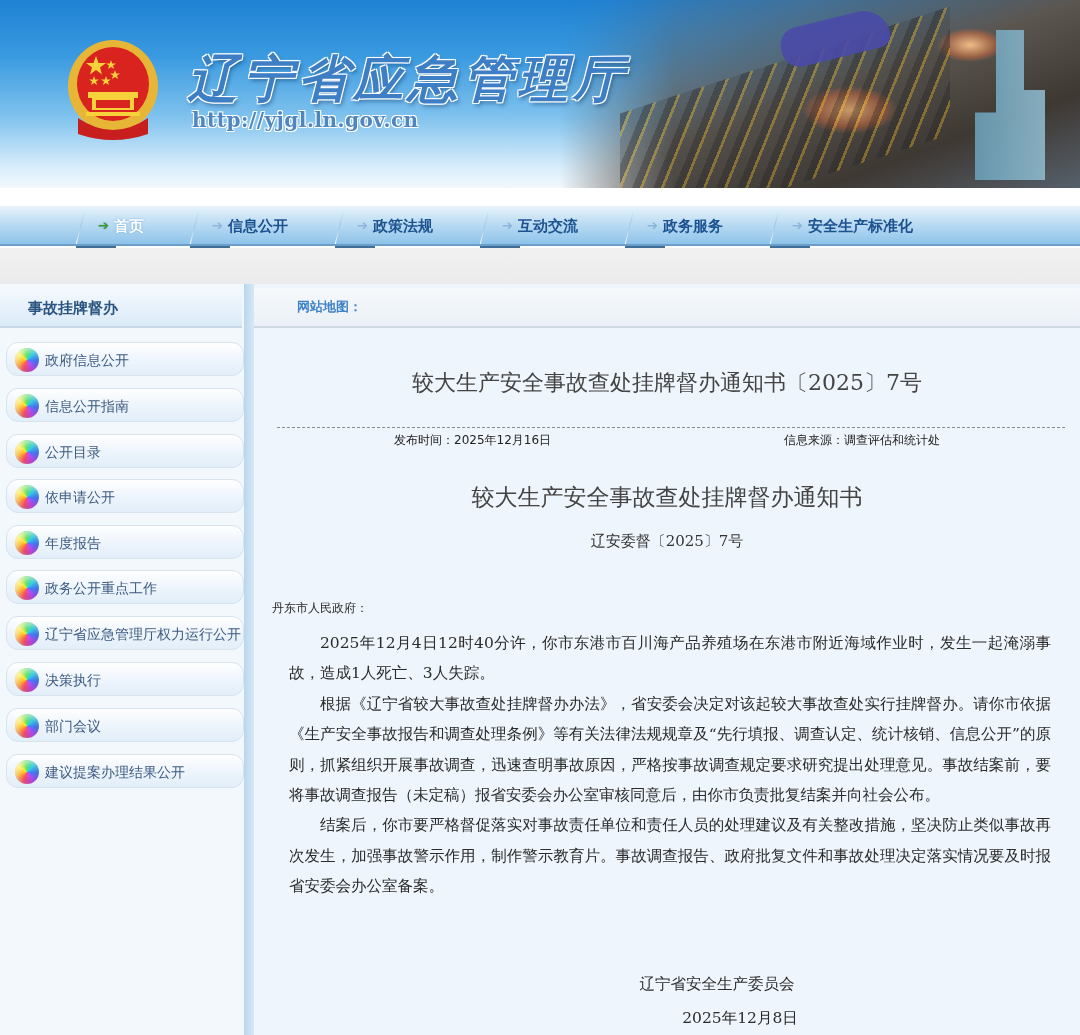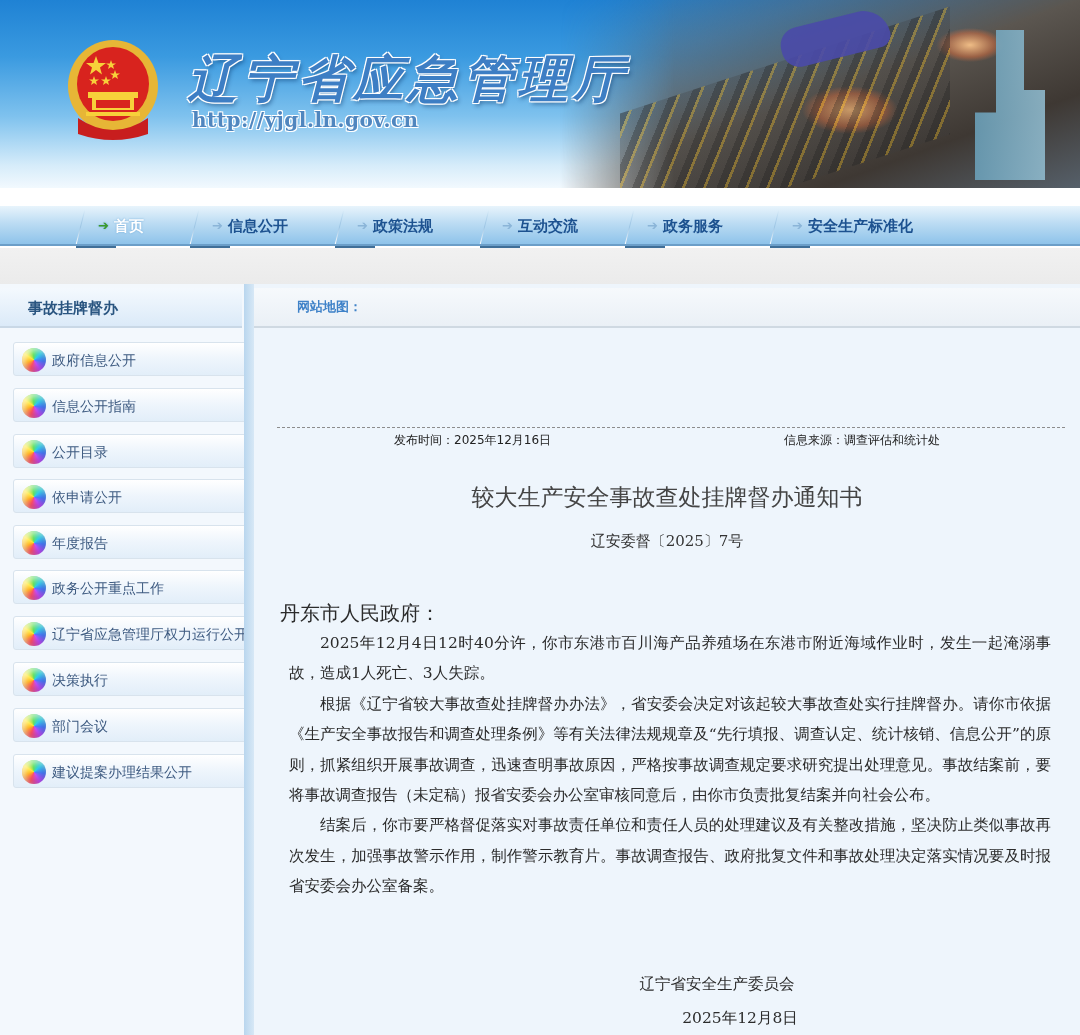--- a/index.html
+++ b/index.html
@@ -95,23 +95,23 @@
   .sidebar-header {
     position: absolute; left: 0; top: 4px; width: 242px; height: 40px;
     background: linear-gradient(180deg, #f4f9fe 0%, #dbeaf8 100%);
     border-bottom: 2px solid #c9d8e6;
   }
   .sidebar-header span {
     position: absolute; left: 28px; top: 0; line-height: 40px;
     font-size: 15px; font-weight: bold; color: #2a5580;
   }
   .side-item {
-    position: absolute; left: 13px; width: 238px; height: 34px;
+    position: absolute; left: 6px; width: 238px; height: 34px;
     background: linear-gradient(180deg, #ffffff 0%, #eef5fc 50%, #e2eef9 100%);
-    border: 1px solid #d8e3ed; border-radius: 3px; cursor: pointer;
+    border: 1px solid #d8e3ed; border-radius: 12px; cursor: pointer;
   }
   .side-item .ball {
     position: absolute; left: 8px; top: 5px; width: 24px; height: 24px; border-radius: 50%;
     background: conic-gradient(from 200deg, #ff4f6a, #ffb020, #ffe83a, #5fe05a, #2fd0e8, #4a7cff, #c94cff, #ff4f6a);
     box-shadow: inset -3px -4px 6px rgba(0,0,0,0.15), inset 3px 3px 5px rgba(255,255,255,0.6);
   }
   .side-item .label {
     position: absolute; left: 38px; top: 0; line-height: 34px; font-size: 14px; color: #3d5a80; white-space: nowrap;
   }
 
@@ -134,21 +134,21 @@
     position: absolute; left: 0; width: 826px; top: 36px; text-align: center;
     font-family: "DejaVu Serif", "Liberation Serif", serif; font-size: 22px; color: #444;
   }
   .art-rule { position: absolute; left: 23px; top: 95px; width: 788px; border-top: 1px dashed #8c8c8c; }
   .art-meta-left { position: absolute; left: 140px; top: 100px; font-size: 12px; color: #222; }
   .art-meta-right { position: absolute; left: 530px; top: 100px; font-size: 12px; color: #222; }
 
   .doc { font-family: "DejaVu Serif", "Liberation Serif", serif; color: #2b2b2b; }
   .doc-title { position: absolute; left: 0; width: 826px; top: 150px; text-align: center; font-size: 23px; color: #444; }
   .doc-no { position: absolute; left: 0; width: 826px; top: 200px; text-align: center; font-size: 15px; color: #333; }
-  .doc-addressee { position: absolute; left: 26px; top: 268px; font-size: 20px; font-family: Liberation Serif, serif; }
+  .doc-addressee { position: absolute; left: 18px; top: 268px; font-size: 12px; font-family: Liberation Serif, serif; }
   .doc-body {
     position: absolute; left: 35px; top: 296px; width: 762px;
     font-size: 15.5px; line-height: 30.4px; text-align: justify; text-indent: 2em;
   }
   .doc-body p { margin: 0; }
   .doc-sign { position: absolute; left: 0; width: 826px; top: 642px; text-align: center; padding-left: 100px; font-size: 15.5px; }
   .doc-date { position: absolute; left: 0; width: 826px; top: 676px; text-align: center; padding-left: 146px; font-size: 15.5px; }
 </style>
 </head>
 <body>
@@ -259,20 +259,21 @@
   </div>
 </div>
 <div class="sidebar-rail"></div>
 
 <div class="main">
   <div class="crumbbar">
     <span class="crumb-label">网站地图：</span>
   </div>
 
   <div class="article">
+    <div class="art-title">较大生产安全事故查处挂牌督办通知书〔2025〕7号</div>
     <div class="art-rule"></div>
     <div class="art-meta-left">发布时间：2025年12月16日</div>
     <div class="art-meta-right">信息来源：调查评估和统计处</div>
 
     <div class="doc">
       <div class="doc-title">较大生产安全事故查处挂牌督办通知书</div>
       <div class="doc-no">辽安委督〔2025〕7号</div>
       <div class="doc-addressee">丹东市人民政府：</div>
       <div class="doc-body">
         <p>2025年12月4日12时40分许，你市东港市百川海产品养殖场在东港市附近海域作业时，发生一起淹溺事故，造成1人死亡、3人失踪。</p>

